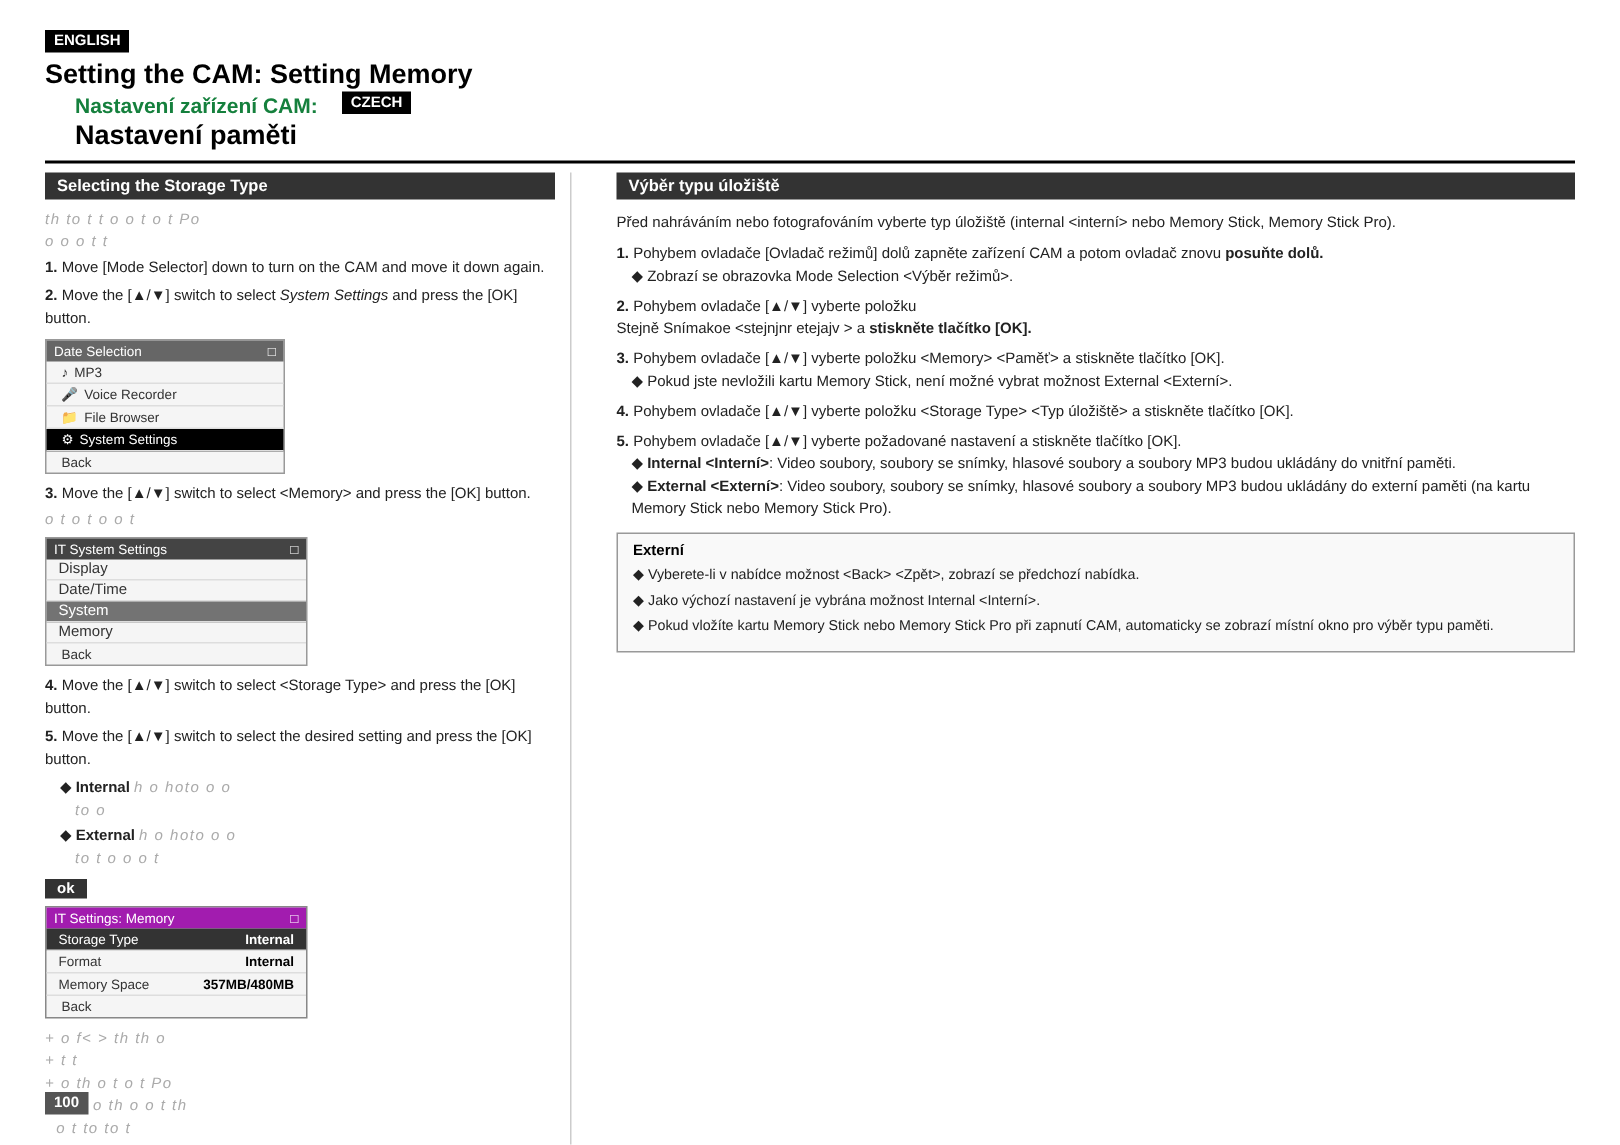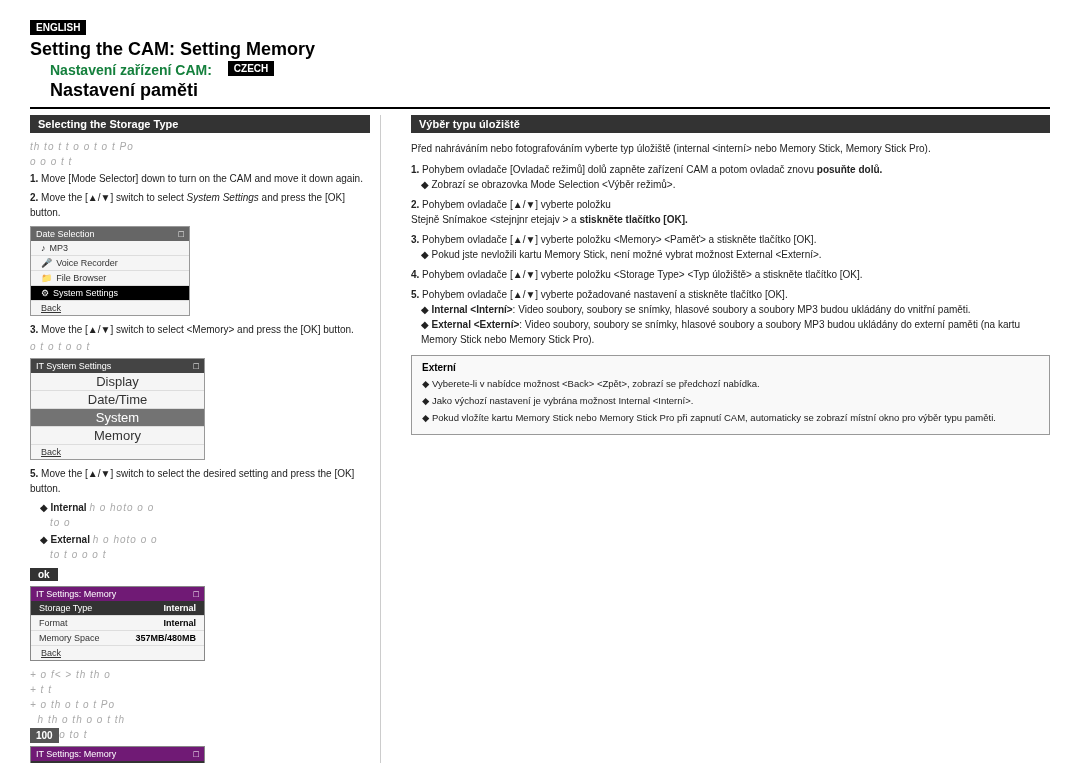--- a/index.html
+++ b/index.html
@@ -120,21 +120,20 @@
       background: #000;
       color: #fff;
     }
     .screen-item .icon-sym {
       font-size: 9px;
     }
     .screen-back {
       padding: 2px 10px;
       color: #333;
       font-size: 9px;
-      text-decoration: underline;
     }
     
     .screen-mockup2 {
       border: 1px solid #999;
       background: #f5f5f5;
       margin: 6px 0;
       font-size: 9px;
       width: 175px;
     }
     .screen-title-bar2 {
@@ -143,37 +142,37 @@
       padding: 2px 5px;
       font-size: 9px;
       display: flex;
       justify-content: space-between;
     }
     .screen-row {
       padding: 1px 8px;
       border-bottom: 1px solid #ddd;
       color: #333;
       display: flex;
-      justify-content: center;
-      font-size: 13px;
+      justify-content: flex-start;
+      font-size: 10px;
     }
     .screen-row.highlighted {
       background: #737373;
       color: #fff;
     }
     
     .mem-screen {
       border: 1px solid #888;
       background: #f5f5f5;
       width: 175px;
       margin: 6px 0;
       font-size: 9px;
     }
     .mem-title {
-      background: #701a75;
+      background: #a21caf;
       color: #fff;
       padding: 2px 5px;
       font-size: 9px;
       display: flex;
       justify-content: space-between;
     }
     .mem-row {
       padding: 2px 8px;
       border-bottom: 1px solid #ddd;
       color: #333;
@@ -358,20 +357,21 @@
           </div>
         <div class="screen-row highlighted">
             <span>System</span>
           </div>
         <div class="screen-row">
             <span>Memory</span>
           </div>
         <div class="screen-back">Back</div>
       </div>
 
+      <div class="step-text"><b>4.</b> Move the [▲/▼] switch to select &lt;Storage Type&gt; and press the [OK] button.</div>
       <div class="step-text"><b>5.</b> Move the [▲/▼] switch to select the desired setting and press the [OK] button.</div>
 
       <div class="bullet" style="margin-bottom:2px;"><b>Internal</b> <span class="blurred-text" style="display:inline;">h  o  hoto    o  o</span><br><span class="blurred-text" style="display:inline; margin-left:10px;">to    o</span></div>
       <div class="bullet"><b>External</b> <span class="blurred-text" style="display:inline;">h  o  hoto    o  o</span><br><span class="blurred-text" style="display:inline; margin-left:10px;">to  t  o    o  o  t</span></div>
 
       <div style="margin:6px 0;">
         <span style="background:#333;color:#fff;padding:1px 8px;font-size:10px;font-weight:bold;">ok</span>
       </div>
 
       <div class="mem-screen">

